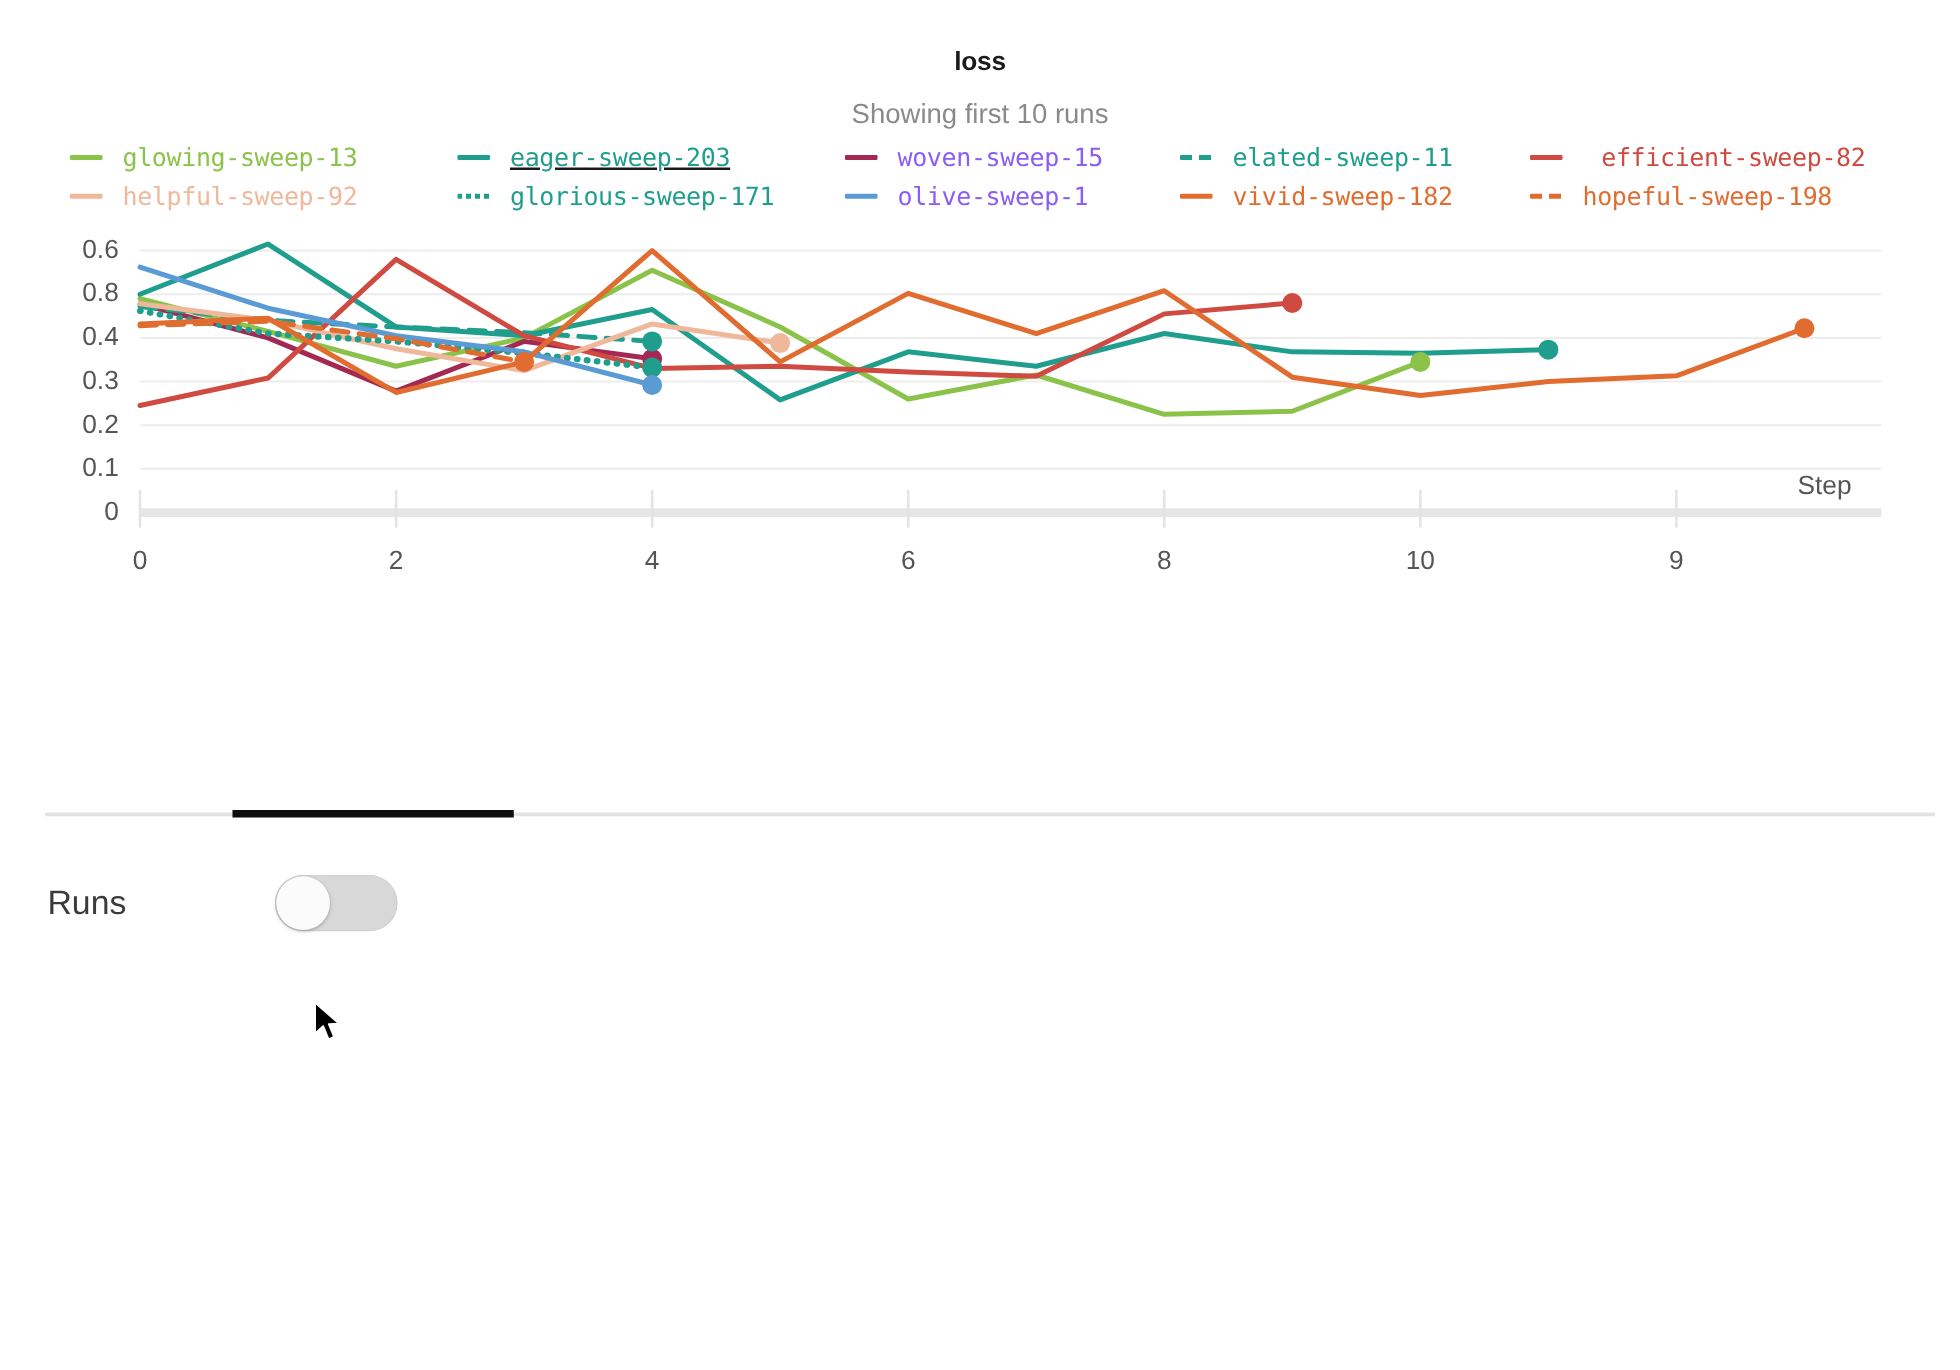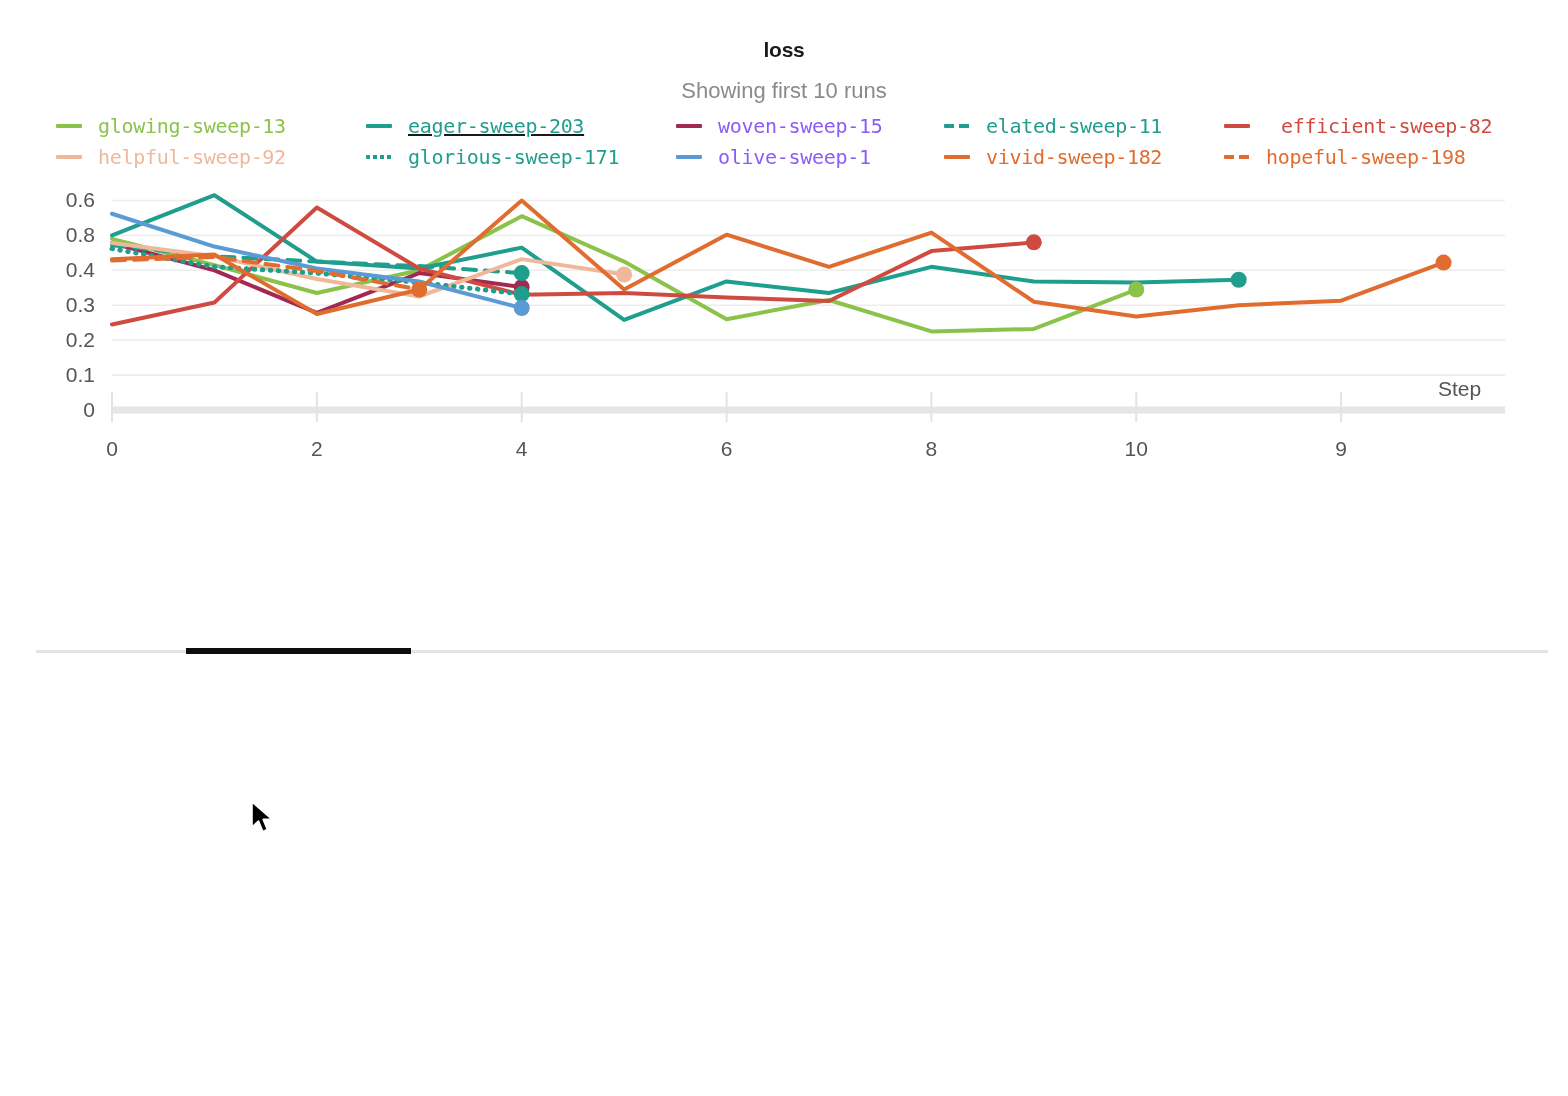--- a/index.html
+++ b/index.html
@@ -192,20 +192,26 @@
         <div class="xtick" style="left: 931.412px;">8</div>
         <div class="xtick" style="left: 1136.26px;">10</div>
         <div class="xtick" style="left: 1341.12px;">9</div>
       </div>
     <div class="step-label">Step</div>
   </div>
 
   <div class="tab-divider"></div>
   <div class="tab-underline" id="tab-underline" style="left: 186px; width: 225px;"></div>
 
+  <div class="runs-row">
+    <div class="runs-label">Runs</div>
+    <div class="toggle" id="runs-toggle" style="background: rgb(216, 216, 216);">
+      <div class="knob" style="left: 1px;"></div>
+    </div>
+  </div>
 
   <div class="cursor">
     <svg width="26" height="36" viewBox="0 0 26 36">
       <path d="M2,2 L2,27 L8.5,21 L12.8,31.5 L17.4,29.6 L13.2,19.4 L21.5,19.0 Z" fill="#000" stroke="#fff" stroke-width="1.6" stroke-linejoin="round"></path>
     </svg>
   </div>
 
 </div>
 
 </body></html>

